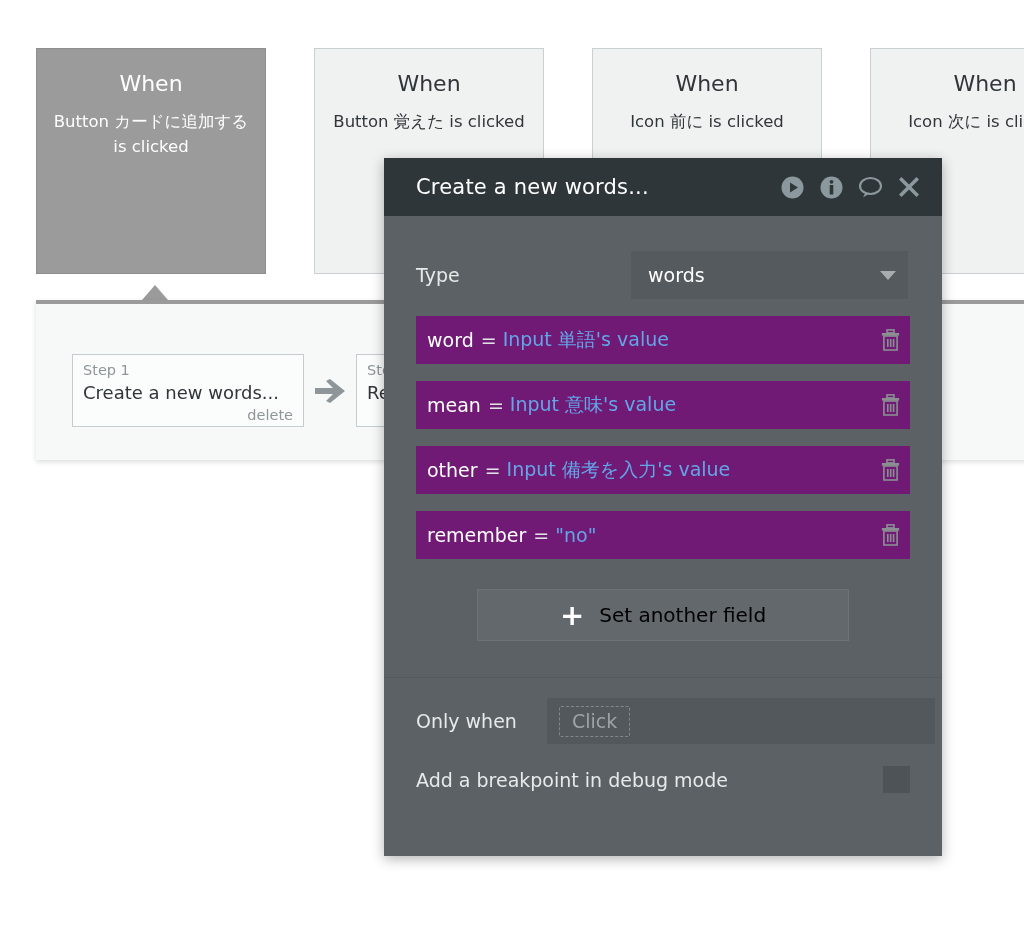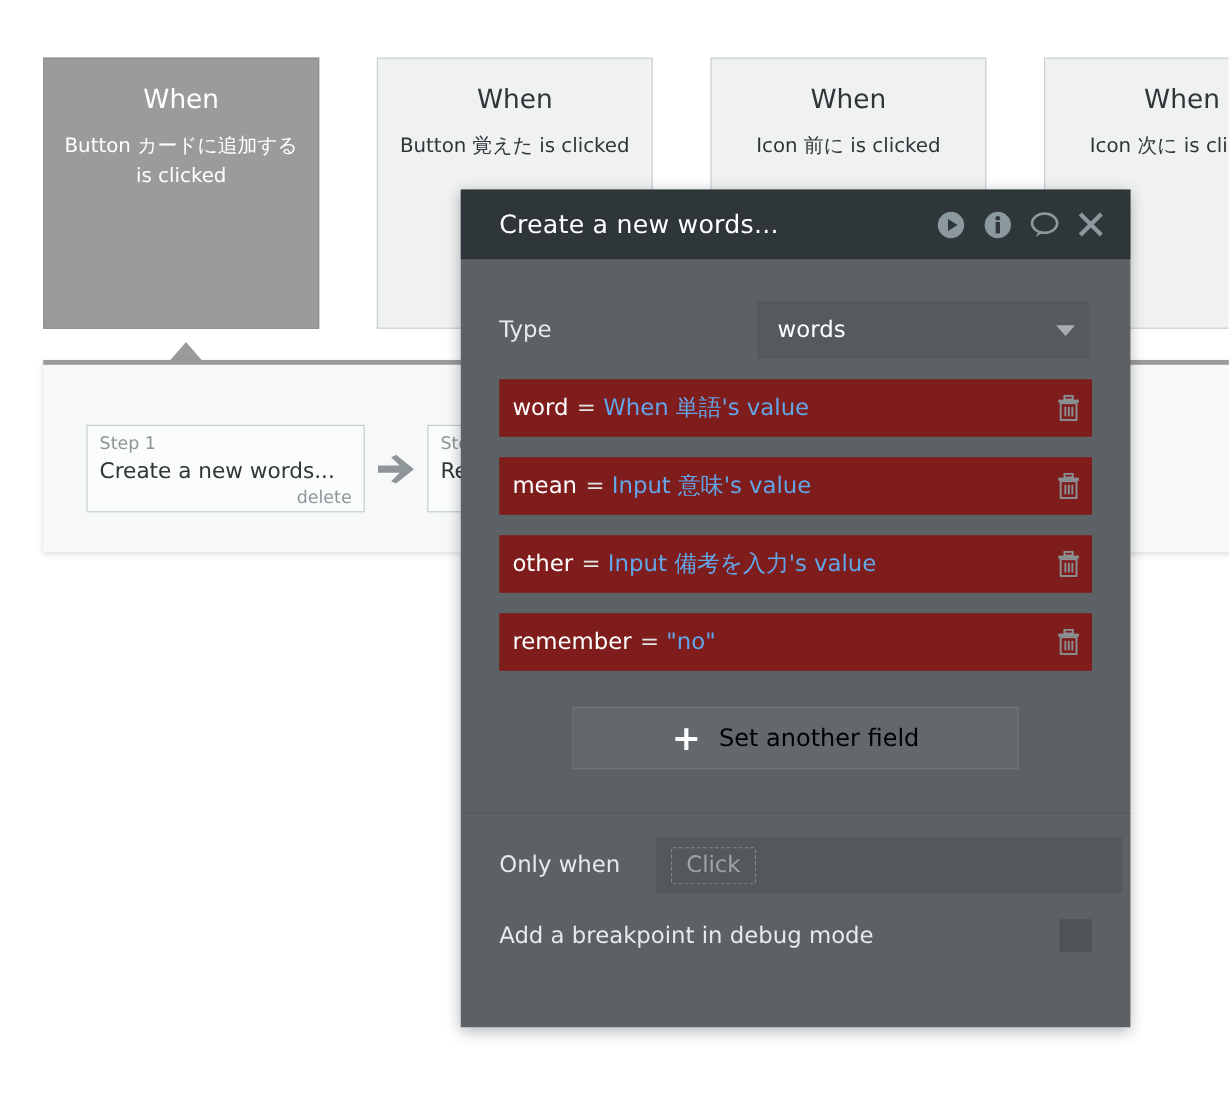--- a/index.html
+++ b/index.html
@@ -198,21 +198,21 @@
     height: 0;
     border-left: 8px solid transparent;
     border-right: 8px solid transparent;
     border-top: 9px solid #a8adb0;
   }
 
   .field-row {
     margin: 17px 0 0 32px;
     width: 494px;
     height: 48px;
-    background: #7f1d1d;
+    background: #701a75;
     display: flex;
     align-items: center;
     padding: 0 0 0 11px;
     box-sizing: border-box;
   }
   .field-key {
     color: #ffffff;
     font-size: 19px;
     white-space: nowrap;
   }
@@ -409,21 +409,21 @@
       <div class="lbl-type">Type</div>
       <div class="select-box">
         <div class="select-val">words</div>
         <div class="caret"></div>
       </div>
     </div>
 
     <div class="field-row">
       <span class="field-key">word</span>
       <span class="field-eq">=</span>
-      <span class="field-val">When 単語's value</span>
+      <span class="field-val">Input 単語's value</span>
       <span class="trash">
         <svg width="19" height="22" viewBox="0 0 19 22">
           <rect x="6" y="0.9" width="7" height="3" fill="none" stroke="#8a8f92" stroke-width="1.6"></rect>
           <rect x="0.9" y="4" width="17.2" height="2.6" fill="#8a8f92"></rect>
           <rect x="2.9" y="7" width="13.2" height="14" fill="none" stroke="#8a8f92" stroke-width="1.6"></rect>
           <rect x="6" y="10" width="1.6" height="8" fill="#8a8f92"></rect>
           <rect x="8.9" y="10" width="1.6" height="8" fill="#8a8f92"></rect>
           <rect x="11.8" y="10" width="1.6" height="8" fill="#8a8f92"></rect>
         </svg>
       </span>

